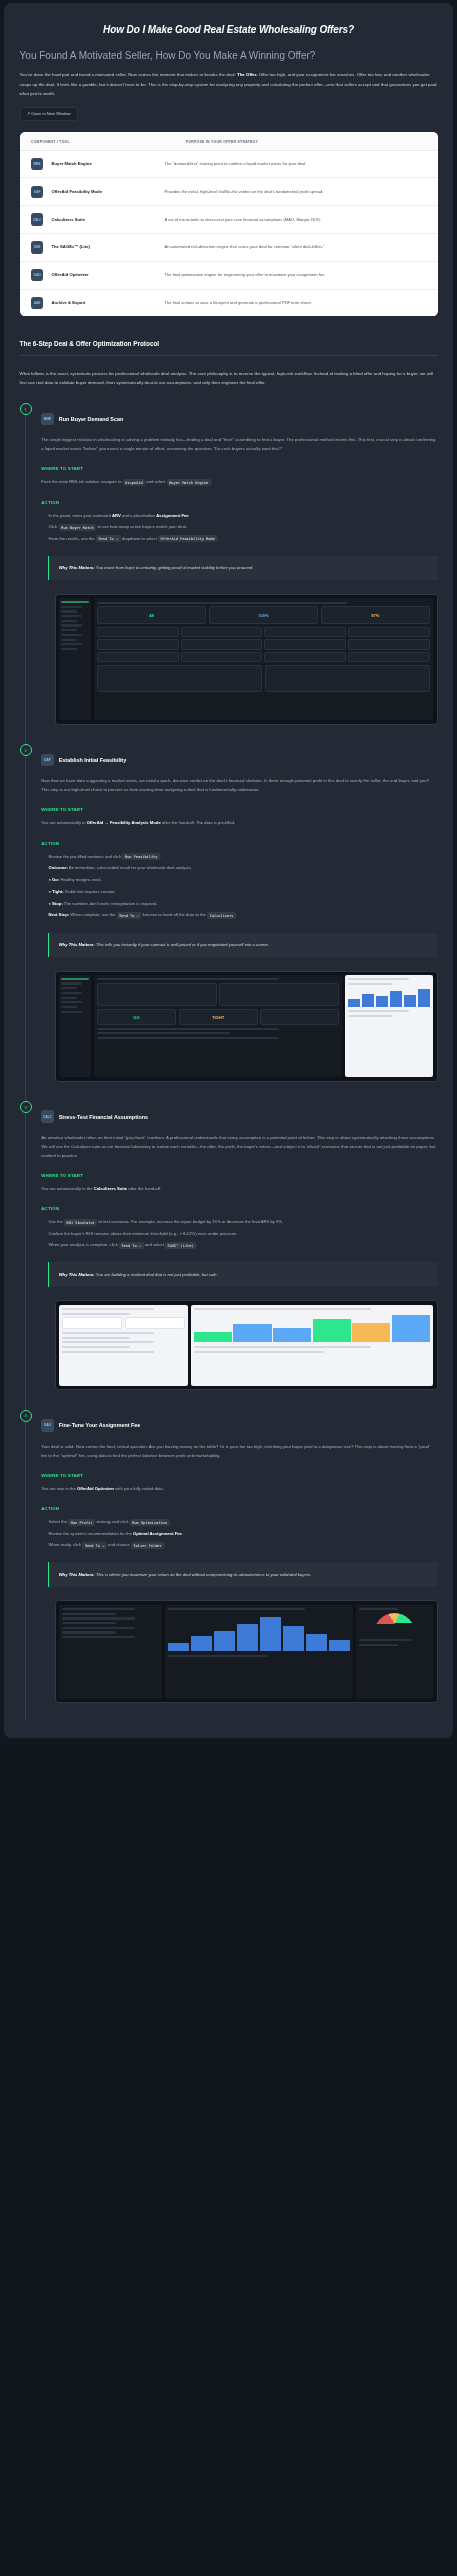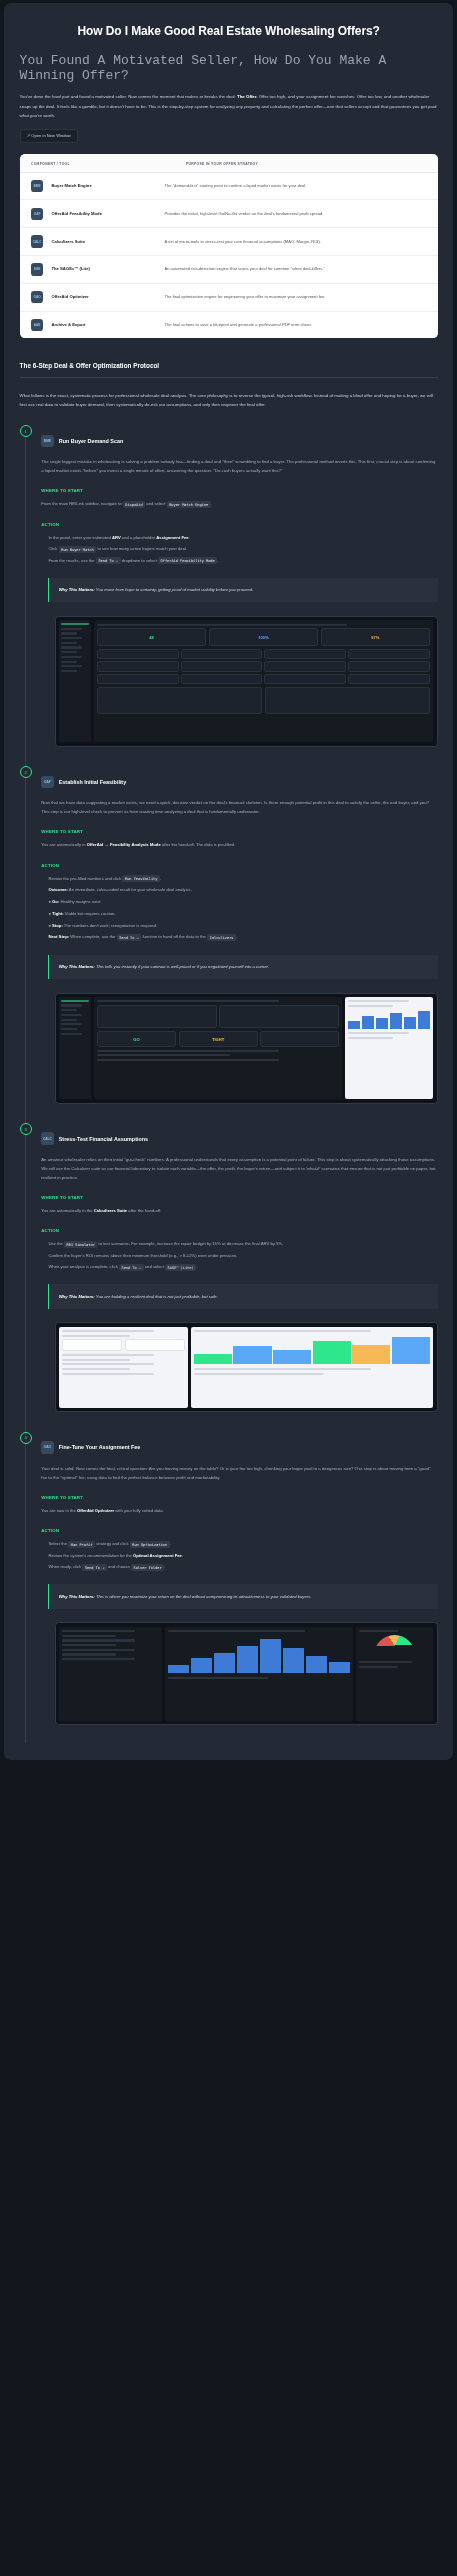--- a/index.html
+++ b/index.html
@@ -14,31 +14,31 @@
     width: 449px;
     background: #242a35;
     border-radius: 7.2px;
     padding: 13.4px 15.5px 17.5px 15.5px;
   }
 
   
   .hero-title {
     text-align: center;
     color: #ffffff;
-    font-size: 12px;
+    font-size: 10px;
     font-weight: bold;
     letter-spacing: -0.1px;
     margin: 7.2px 0 15.5px 0;
+    font-style: italic;
   }
   .sub-title {
     color: #9aa3b2;
-    font-size: 13px;
+    font-size: 10px;
     font-weight: 400;
     margin: 4.1px 0 9.3px 0;
-    font-family: Liberation Mono, monospace;
   }
   .intro p {
     color: #ccd2dc;
     font-size: 4.4px;
     line-height: 2.05;
   }
   .intro b { color: #ffffff; }
 
   .newwin-btn {
     display: inline-block;

